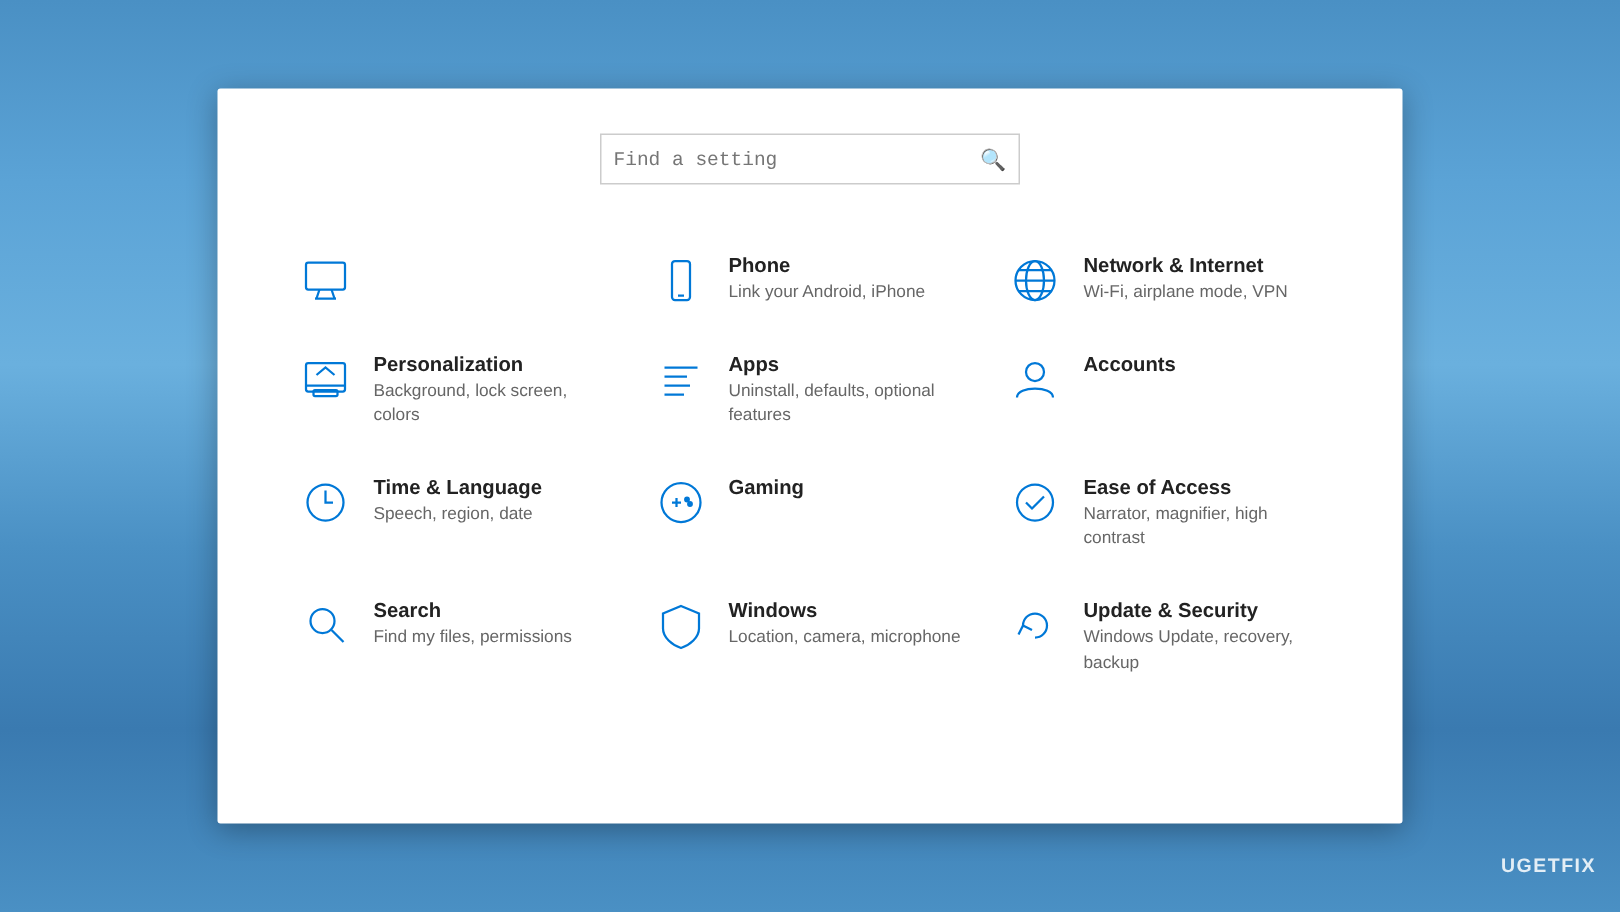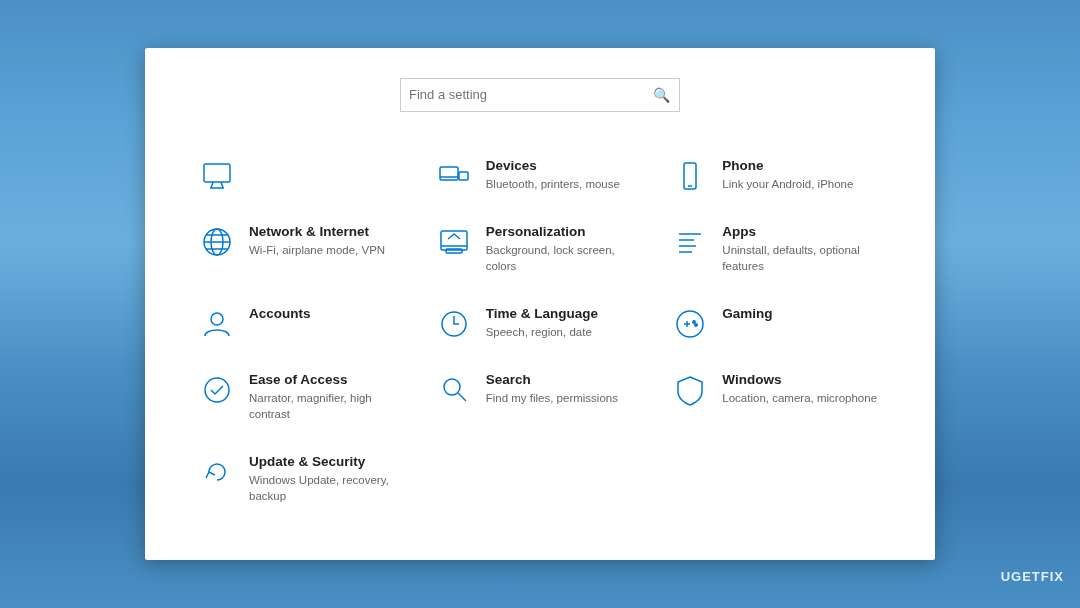--- a/index.html
+++ b/index.html
@@ -40,20 +40,21 @@
       background: #fff;
     }
 
     .search-bar input {
       border: none;
       outline: none;
       flex: 1;
       font-size: 13px;
       color: #555;
       background: transparent;
+      font-family: Liberation Mono, monospace;
     }
 
     .search-bar-icon {
       color: #666;
       font-size: 14px;
     }
 
     .settings-grid {
       display: grid;
       grid-template-columns: repeat(3, 1fr);
@@ -134,33 +135,20 @@
             <rect x="3" y="4" width="26" height="18" rx="1.5"></rect>
             <line x1="12" y1="22" x2="10" y2="28"></line>
             <line x1="20" y1="22" x2="22" y2="28"></line>
             <line x1="9" y1="28" x2="23" y2="28"></line>
           </svg>
     </div>
   </div>
       <div class="setting-item">
     <div class="setting-icon">
       <svg viewBox="0 0 32 32">
-            <rect x="2" y="7" width="18" height="13" rx="1.5"></rect>
-            <rect x="21" y="12" width="9" height="8" rx="1"></rect>
-            <line x1="2" y1="17" x2="20" y2="17"></line>
-          </svg>
-    </div>
-    <div class="setting-text">
-      <span class="setting-title">Devices</span>
-      <span class="setting-desc">Bluetooth, printers, mouse</span>
-    </div>
-  </div>
-      <div class="setting-item">
-    <div class="setting-icon">
-      <svg viewBox="0 0 32 32">
             <rect x="10" y="3" width="12" height="26" rx="2"></rect>
             <line x1="14" y1="26" x2="18" y2="26"></line>
           </svg>
     </div>
     <div class="setting-text">
       <span class="setting-title">Phone</span>
       <span class="setting-desc">Link your Android, iPhone</span>
     </div>
   </div>
       <div class="setting-item">

